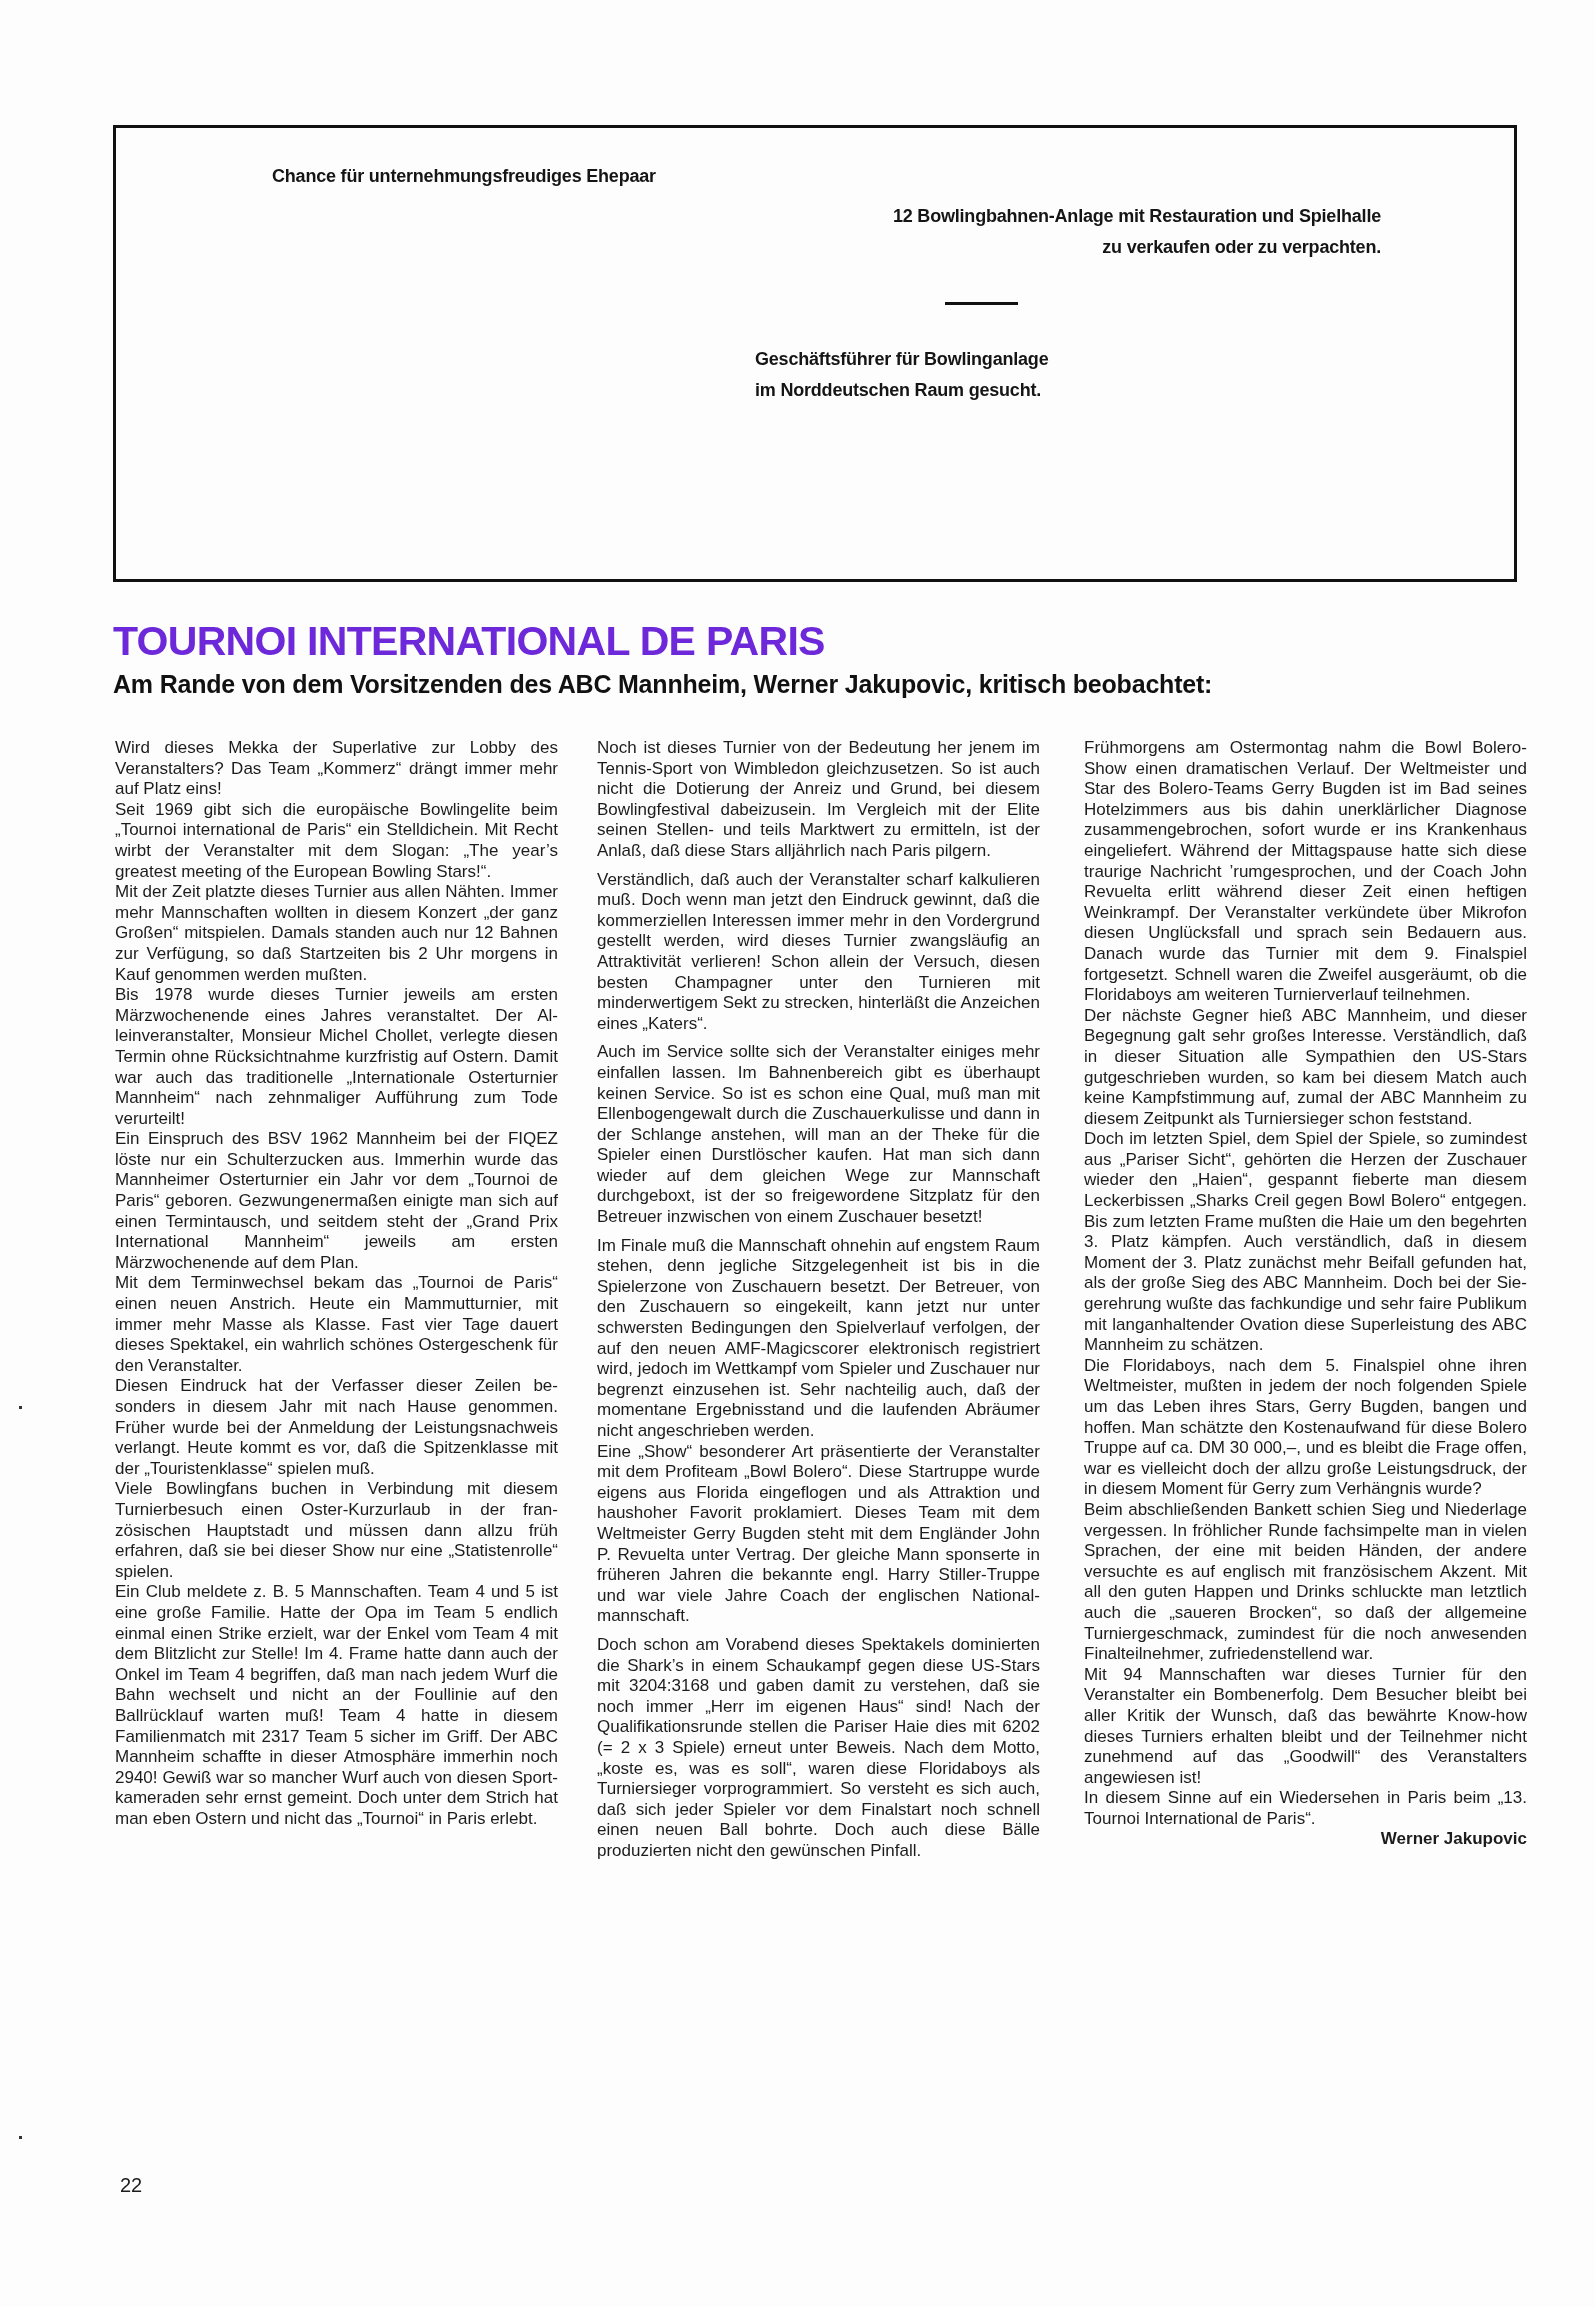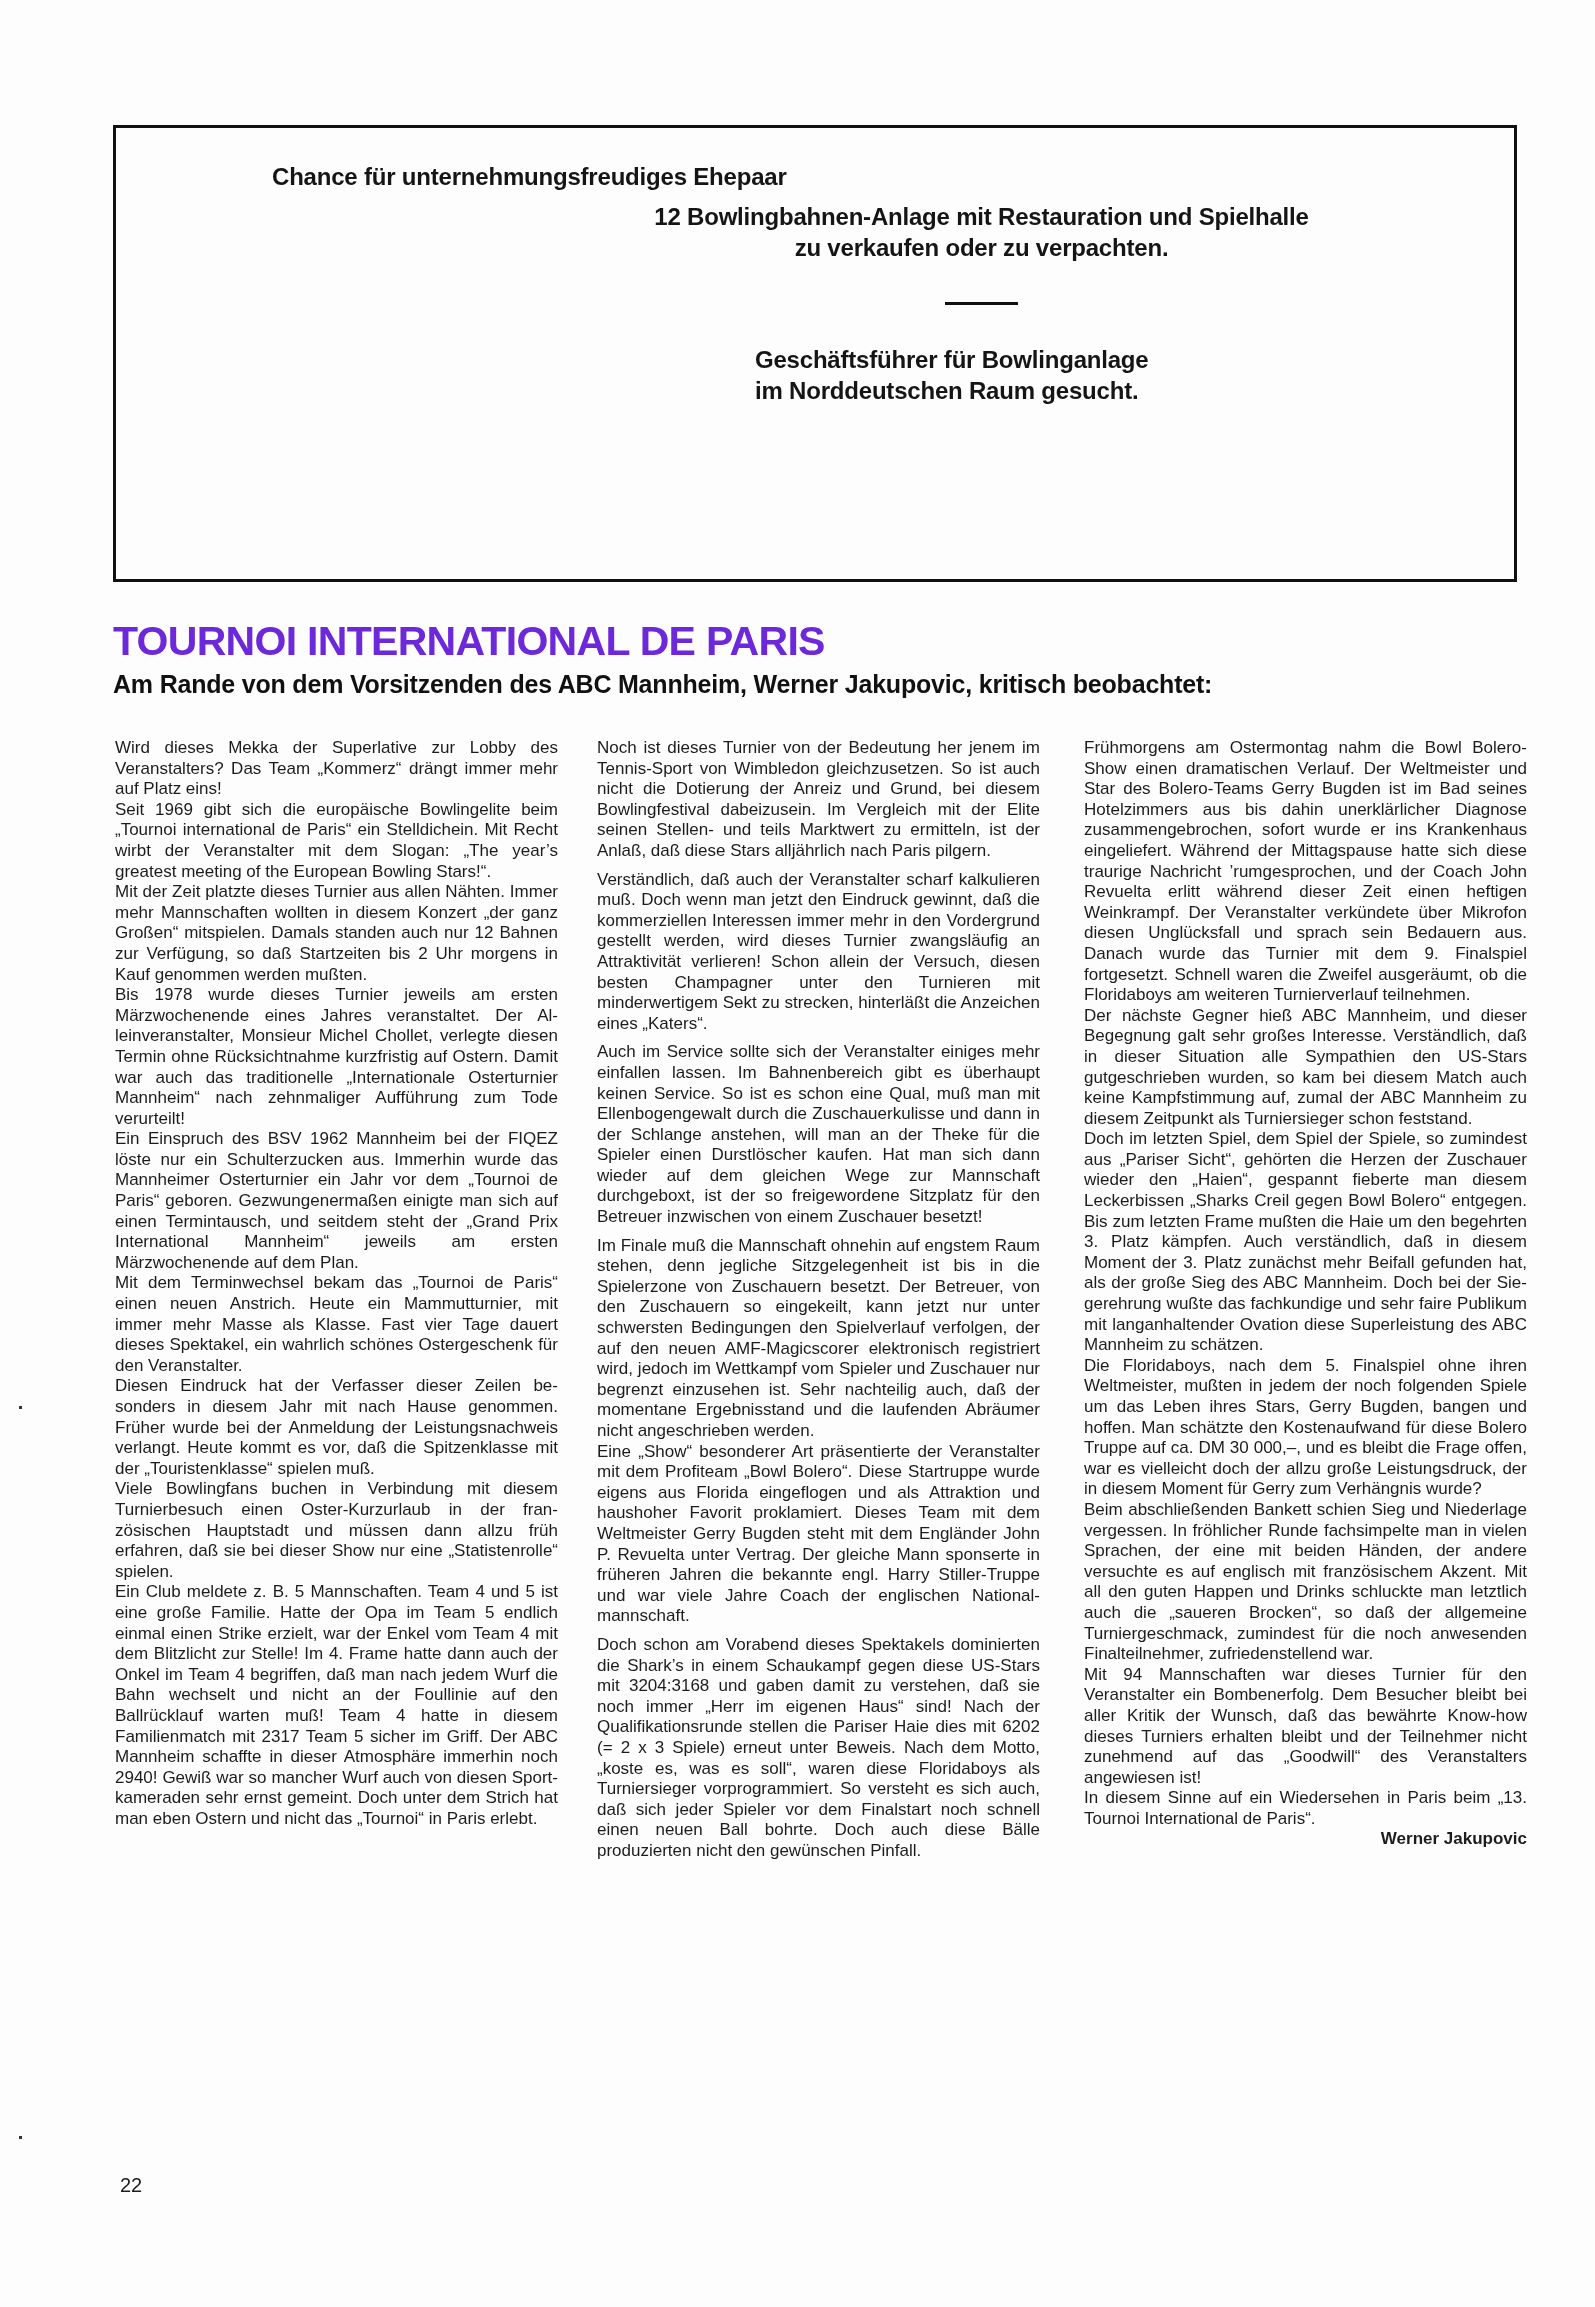--- a/index.html
+++ b/index.html
@@ -7,23 +7,23 @@
     width: 1596px; height: 2307px; position: relative; overflow: hidden;
     font-family: "Liberation Sans", sans-serif; color: #1a1a1a;
   }
   .page { position: absolute; left: 0; top: 0; width: 1596px; height: 2307px; background: #fdfdfd; }
 
   
   .ad-box {
     position: absolute; left: 113px; top: 125px; width: 1404px; height: 457px;
     border: 3.3px solid #111; box-sizing: border-box;
   }
-  .ad-text { position: absolute; font-weight: bold; font-size: 24px; line-height: 31px; color: #151515; letter-spacing: -0.2px; }
+  .ad-text { position: absolute; font-weight: bold; font-size: 18px; line-height: 31px; color: #151515; letter-spacing: -0.2px; }
   .ad-headline { left: 156px; top: 33px; }
-  .ad-offer { left: 466px; top: 73px; text-align: center; width: 799px; }
+  .ad-offer { left: 466px; top: 73px; text-align: right; width: 799px; }
   .ad-rule { position: absolute; left: 829px; top: 174px; width: 73px; height: 2.7px; background: #111; }
   .ad-search { left: 639px; top: 216px; }
   .ad-contact { left: 160px; top: 310px; display: flex; }
   .ad-contact .label { width: 193px; }
   .ad-contact .lines div { height: 31px; }
 
   
   .title {
     position: absolute; left: 113px; top: 618px; margin: 0;
     font-size: 41px; font-weight: bold; letter-spacing: -0.7px; color: #6d28d9; line-height: 47px;

